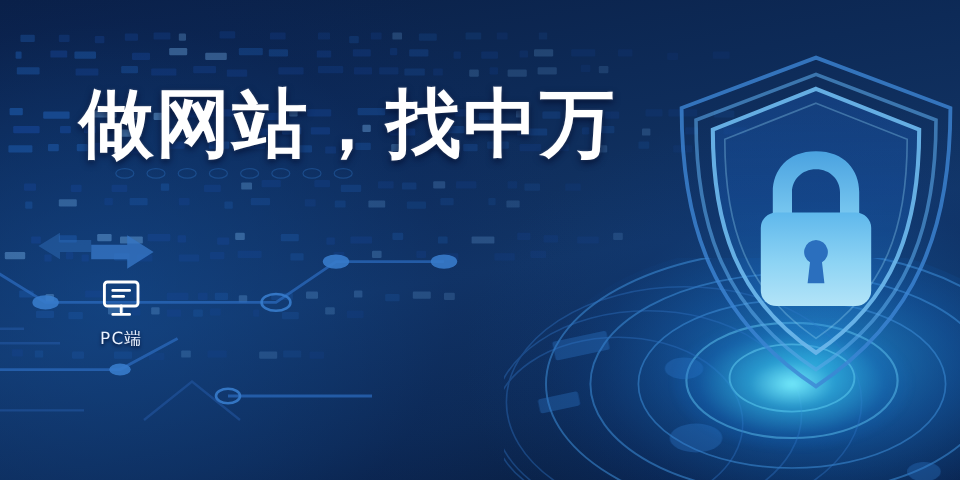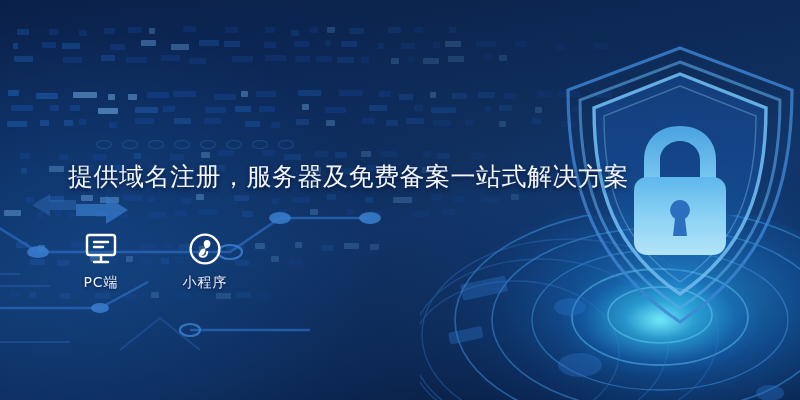--- a/index.html
+++ b/index.html
@@ -46,21 +46,21 @@
     font-size:62px;font-weight:bold;color:#ffffff;letter-spacing:2px;
     text-shadow:0 3px 6px rgba(0,10,40,.75), 0 0 2px rgba(255,255,255,.3);
     white-space:nowrap;line-height:1;
   }
   .subline{
     position:absolute;left:68px;top:160px;
     font-size:25px;color:#f2f7ff;letter-spacing:.5px;white-space:nowrap;
     text-shadow:0 2px 5px rgba(0,10,40,.8);
   }
 
-  .features{position:absolute;left:66px;top:228px;display:flex;gap:34px;}
+  .features{position:absolute;left:66px;top:228px;display:flex;gap:16px;flex-direction:column;}
   .feature{width:70px;display:flex;flex-direction:column;align-items:center;gap:8px;}
   .feature .ico{height:38px;display:flex;align-items:flex-end;justify-content:center;}
   .feature .cap{
     font-size:14px;color:#eaf2ff;letter-spacing:1px;white-space:nowrap;
     text-shadow:0 1px 3px rgba(0,10,40,.85);
   }
 </style>
 </head>
 <body>
 
@@ -382,44 +382,34 @@
       <g>
         <path d="M120 86 C96 86 84 102 84 120 L84 140 L100 140 L100 120 C100 110 108 101 120 101 C132 101 140 110 140 120 L140 140 L156 140 L156 120 C156 102 144 86 120 86 Z" fill="url(#shkg)"></path>
         <rect x="74" y="137" width="92" height="78" rx="13" fill="url(#lockg)"></rect>
         <path d="M120 160 a10 10 0 0 1 5 18.6 L127 196 L113 196 L115 178.6 A10 10 0 0 1 120 160 Z" fill="#2b6fbe"></path>
       </g>
     </svg>
   </div>
 
   <div class="content">
 
-
-    <div class="subline">提供域名注册，服务器及免费备案一站式解决方案</div>
+    <div class="headline">做网站，找中万</div>
+
 
     <div class="features">
 
       <div class="feature">
         <span class="ico">
           <svg width="34" height="34" viewBox="0 0 34 34" fill="none">
             <rect x="3" y="3" width="28" height="20" rx="2.5" stroke="#ffffff" stroke-width="2.4"></rect>
             <path d="M10 10 h14 M10 15 h9" stroke="#ffffff" stroke-width="2.4" stroke-linecap="round"></path>
             <path d="M17 23 v5 M10 30 h14" stroke="#ffffff" stroke-width="2.4" stroke-linecap="round"></path>
           </svg>
         </span>
         <span class="cap">PC端</span>
       </div>
 
 
 
-      <div class="feature">
-        <span class="ico">
-          <svg width="34" height="34" viewBox="0 0 34 34" fill="none">
-            <circle cx="17" cy="17" r="14.4" stroke="#ffffff" stroke-width="2.3"></circle>
-            <path d="M11.6 21.8 c0-4.6 3.1-5.4 5.4-5.4 2.3 0 5.4-.8 5.4-5.2 0-2.1-1.7-3.3-3.3-3.3 -1.9 0-3.4 1.5-3.4 3.5 0 2.2 1.6 3.6 1.6 6.6 0 3.6-2.4 5.4-4.2 5.4 -1.2 0-1.5-.7-1.5-1.6 Z" fill="#ffffff"></path>
-            <path d="M11.6 21.8 c0 1.6 1.2 3 3.1 3 2.5 0 4.5-2.1 4.5-4.8" stroke="#ffffff" stroke-width="2.1" fill="none" stroke-linecap="round"></path>
-          </svg>
-        </span>
-        <span class="cap">小程序</span>
-      </div>
 
     </div>
   </div>
 </div>
 
 </body></html>

